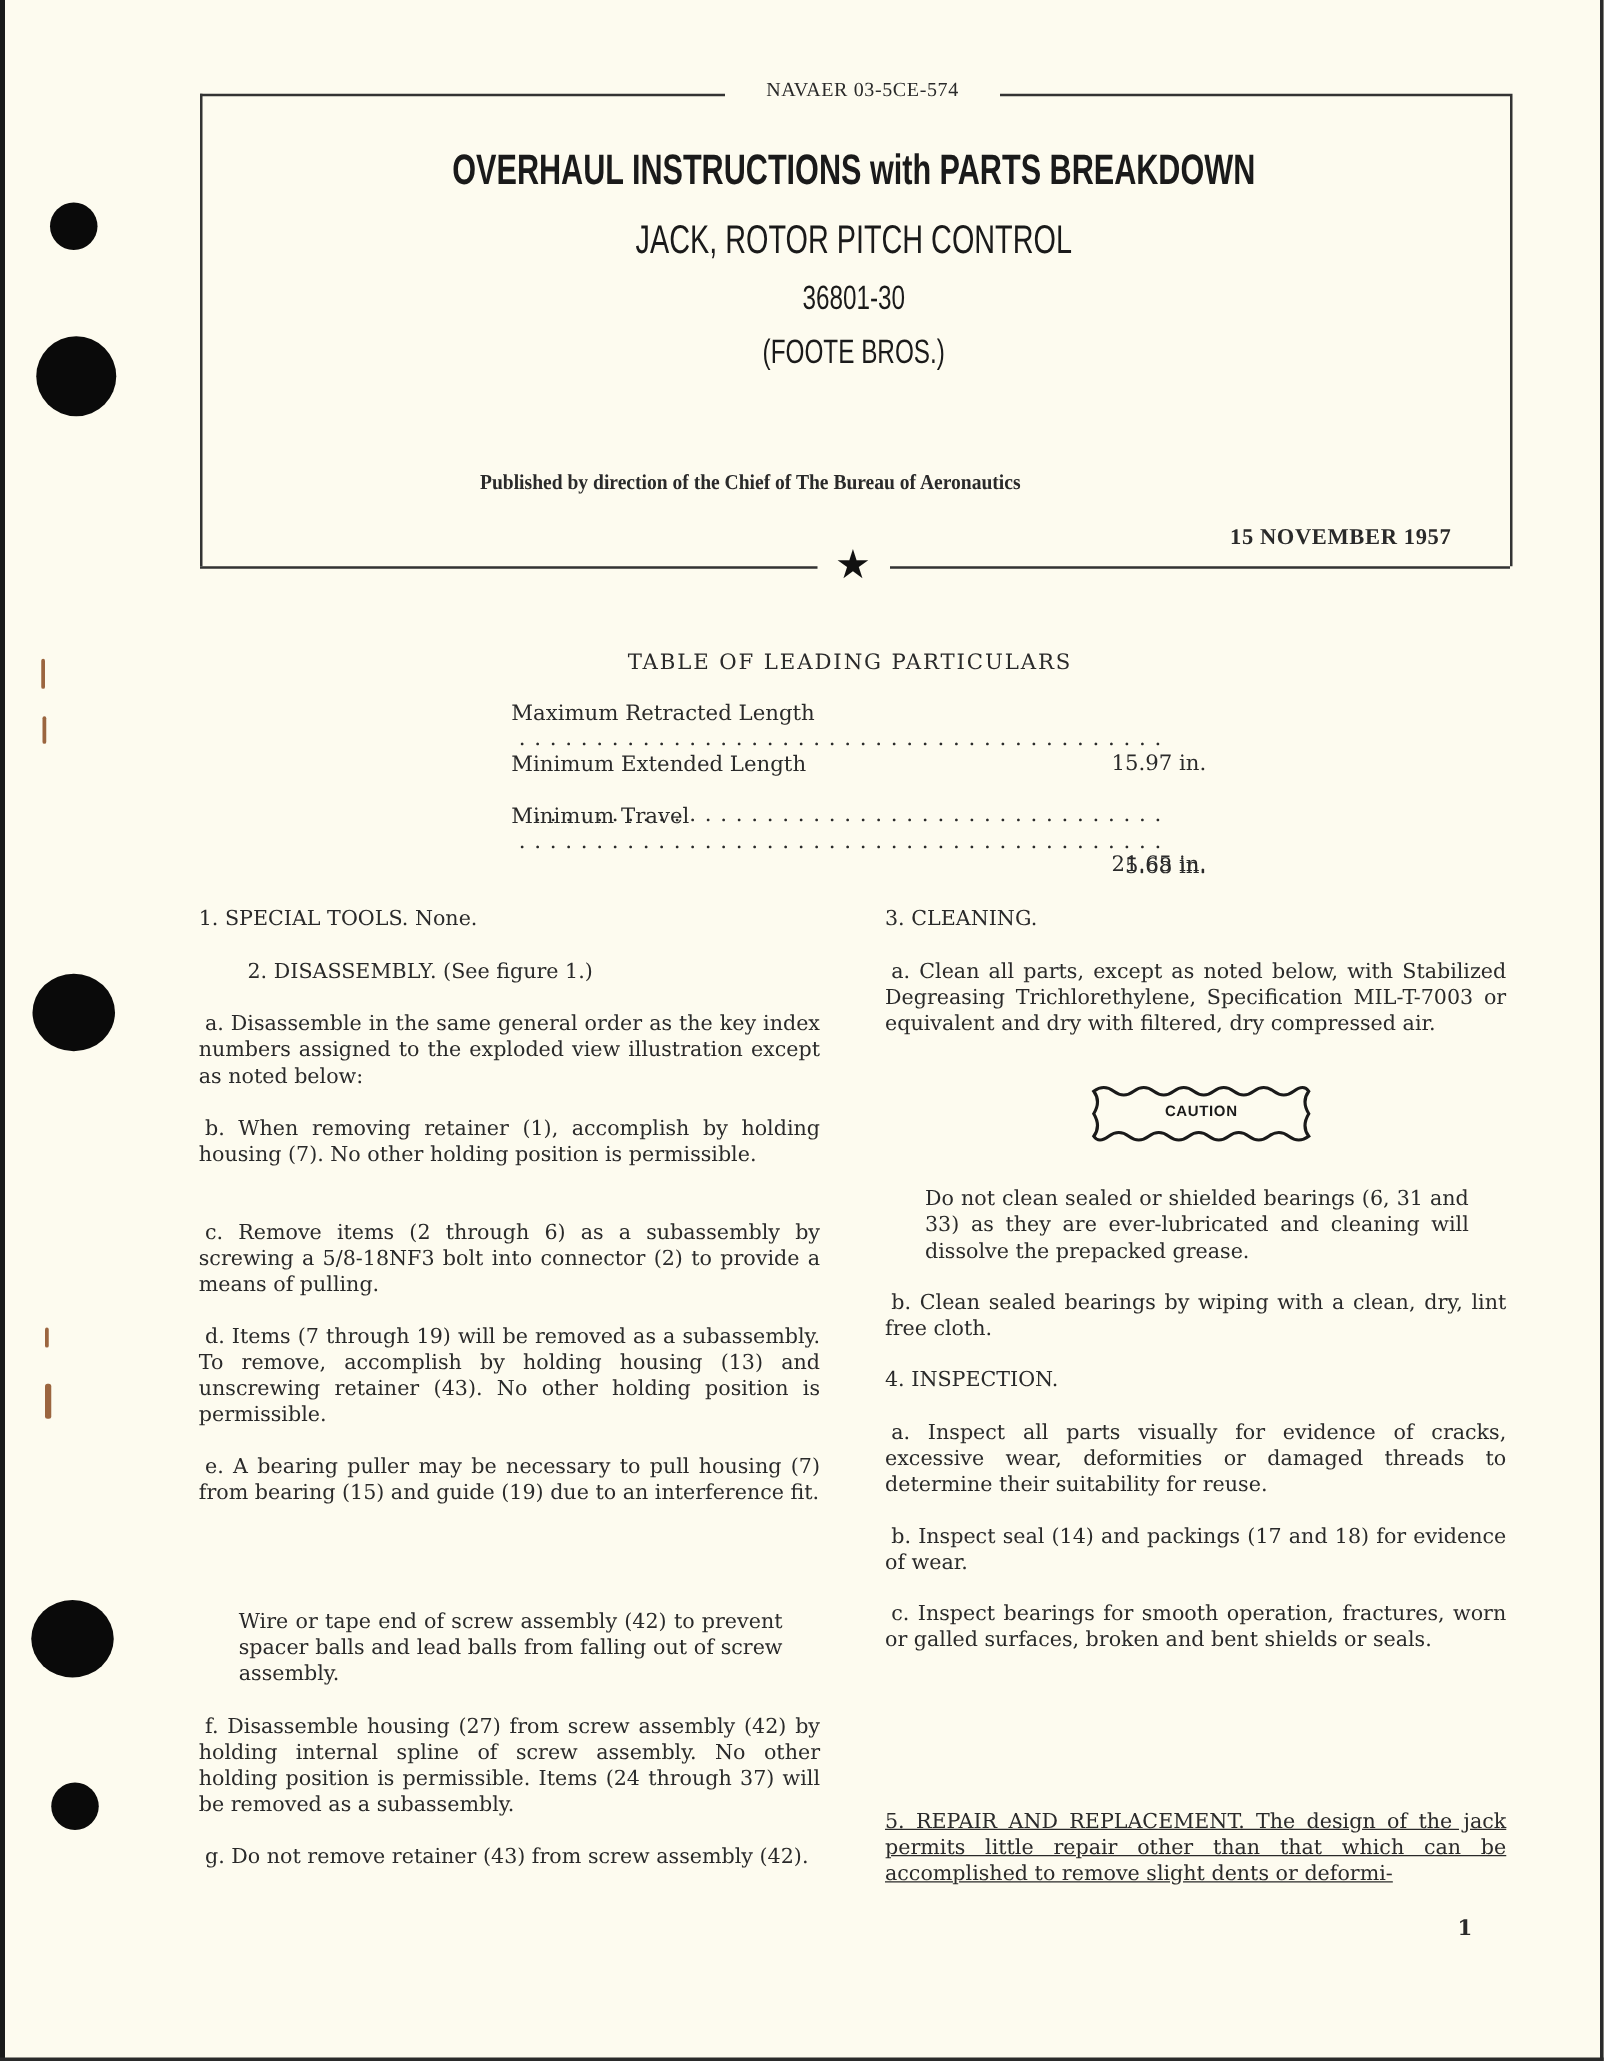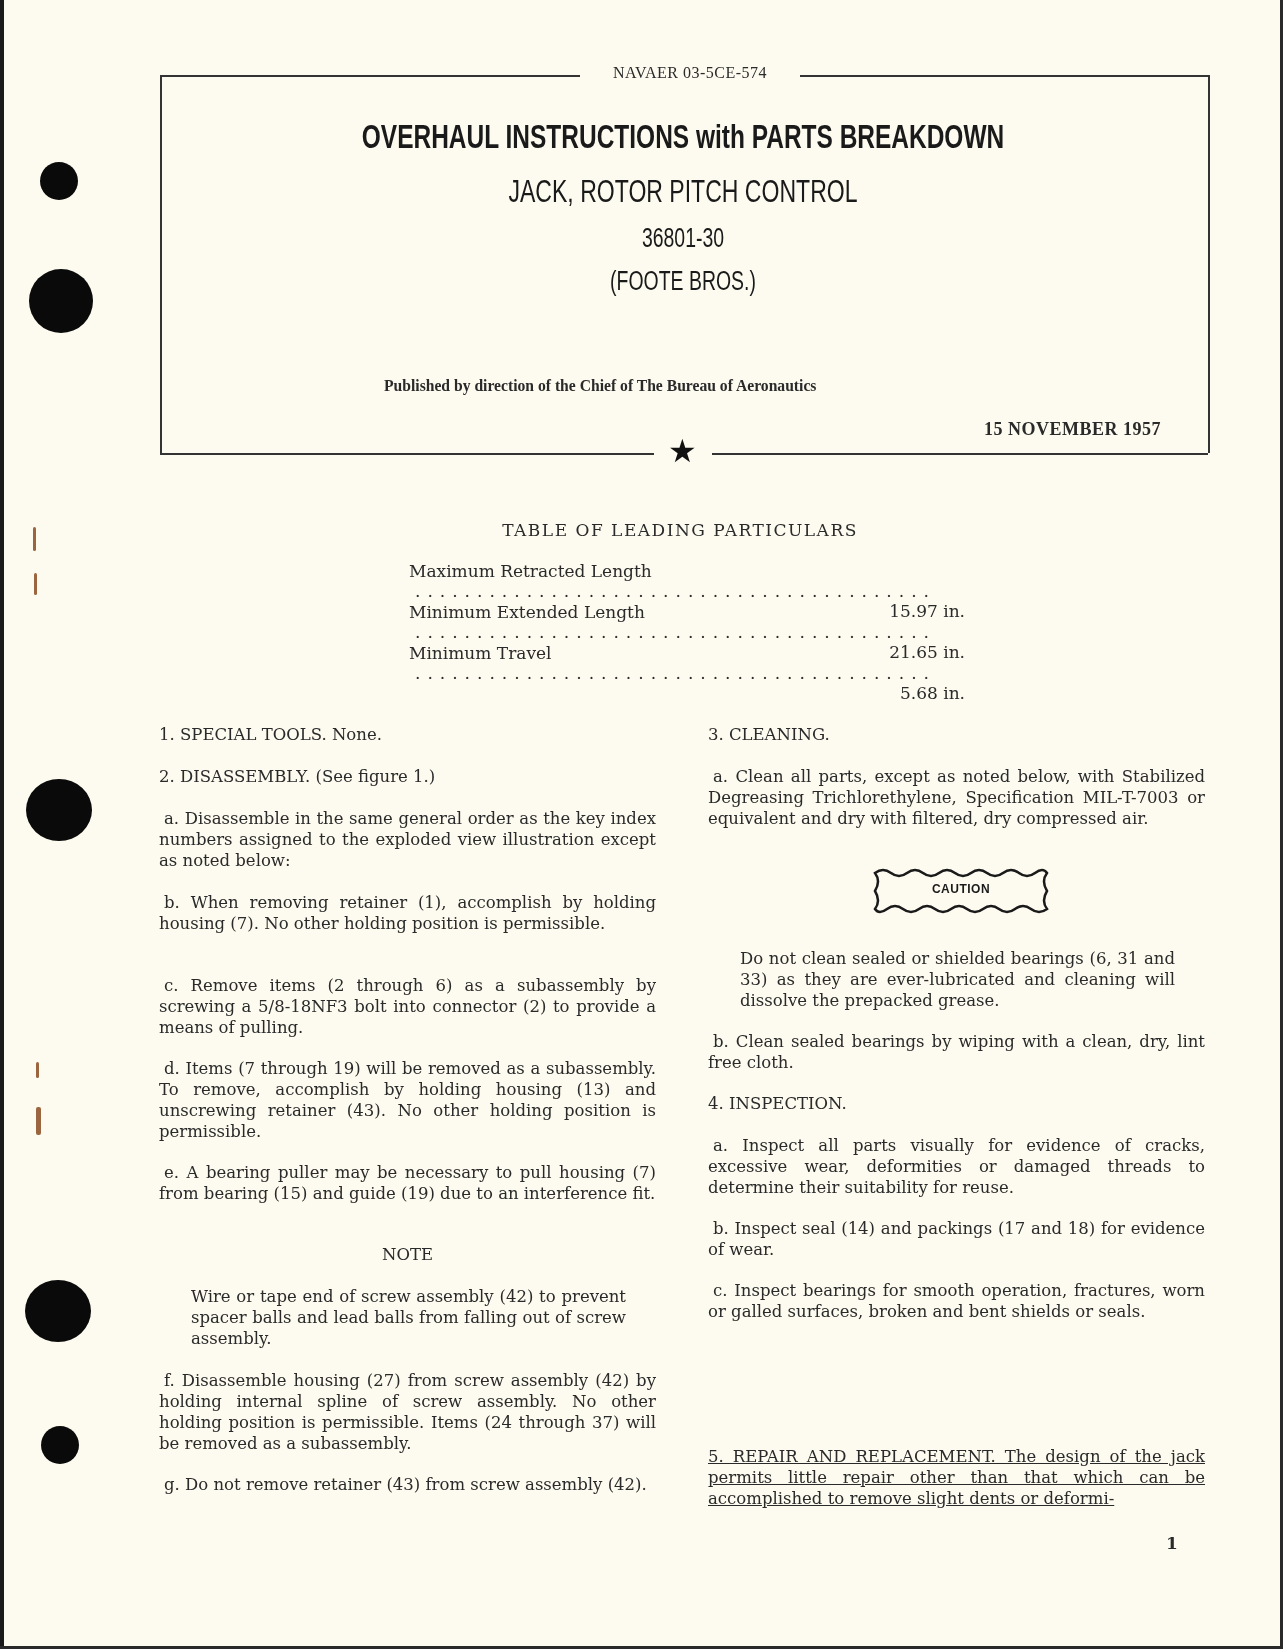--- a/index.html
+++ b/index.html
@@ -124,40 +124,39 @@
 <div class="bottom-rule" style="left:160px;width:494px;"></div>
 <div class="bottom-rule" style="left:712px;width:496px;"></div>
 <div class="star">★</div>
 
 <div class="tlp-title">TABLE OF LEADING PARTICULARS</div>
 <div class="tlp-row" style="top:561px;">
   <span class="label">Maximum Retracted Length</span>
   <span class="dots">..........................................</span>
   <span class="val">15.97 in.</span>
 </div>
-<div class="tlp-row" style="top:602px;">
+<div class="tlp-row" style="top:602px;gap:20px;">
   <span class="label">Minimum Extended Length</span>
   <span class="dots">..........................................</span>
   <span class="val">21.65 in.</span>
 </div>
 <div class="tlp-row" style="top:643px;">
   <span class="label">Minimum Travel</span>
   <span class="dots">..........................................</span>
   <span class="val">5.68 in.</span>
 </div>
 
 <div class="col col-left">
   <p class="para" style="top:0px;">1. SPECIAL TOOLS. None.</p>
-  <p class="para" style="top:42px;">2. DISASSEMBLY. (See figure 1.)</p>
+  <p class="para" style="top:42px;margin-left:39px;">2. DISASSEMBLY. (See figure 1.)</p>
   <p class="para indent" style="top:84px;">a. Disassemble in the same general order as the key index numbers assigned to the exploded view illustration except as noted below:</p>
   <p class="para indent" style="top:168px;">b. When removing retainer (1), accomplish by holding housing (7). No other holding position is permissible.</p>
   <p class="para indent" style="top:251px;">c. Remove items (2 through 6) as a subassembly by screwing a 5/8-18NF3 bolt into connector (2) to provide a means of pulling.</p>
   <p class="para indent" style="top:334px;">d. Items (7 through 19) will be removed as a subassembly. To remove, accomplish by holding housing (13) and unscrewing retainer (43). No other holding position is permissible.</p>
   <p class="para indent" style="top:438px;">e. A bearing puller may be necessary to pull housing (7) from bearing (15) and guide (19) due to an interference fit.</p>
-  <p class="para note-head" style="top:520px;">NOTE</p>
   <p class="para note-body" style="top:562px;box-sizing:border-box;">Wire or tape end of screw assembly (42) to prevent spacer balls and lead balls from falling out of screw assembly.</p>
   <p class="para indent" style="top:646px;">f. Disassemble housing (27) from screw assembly (42) by holding internal spline of screw assembly. No other holding position is permissible. Items (24 through 37) will be removed as a subassembly.</p>
   <p class="para indent" style="top:750px;">g. Do not remove retainer (43) from screw assembly (42).</p>
 </div>
 
 <div class="col col-right">
   <p class="para" style="top:0px;">3. CLEANING.</p>
   <p class="para indent" style="top:42px;">a. Clean all parts, except as noted below, with Stabilized Degreasing Trichlorethylene, Specification MIL-T-7003 or equivalent and dry with filtered, dry compressed air.</p>
 
   <div class="caution-box">

